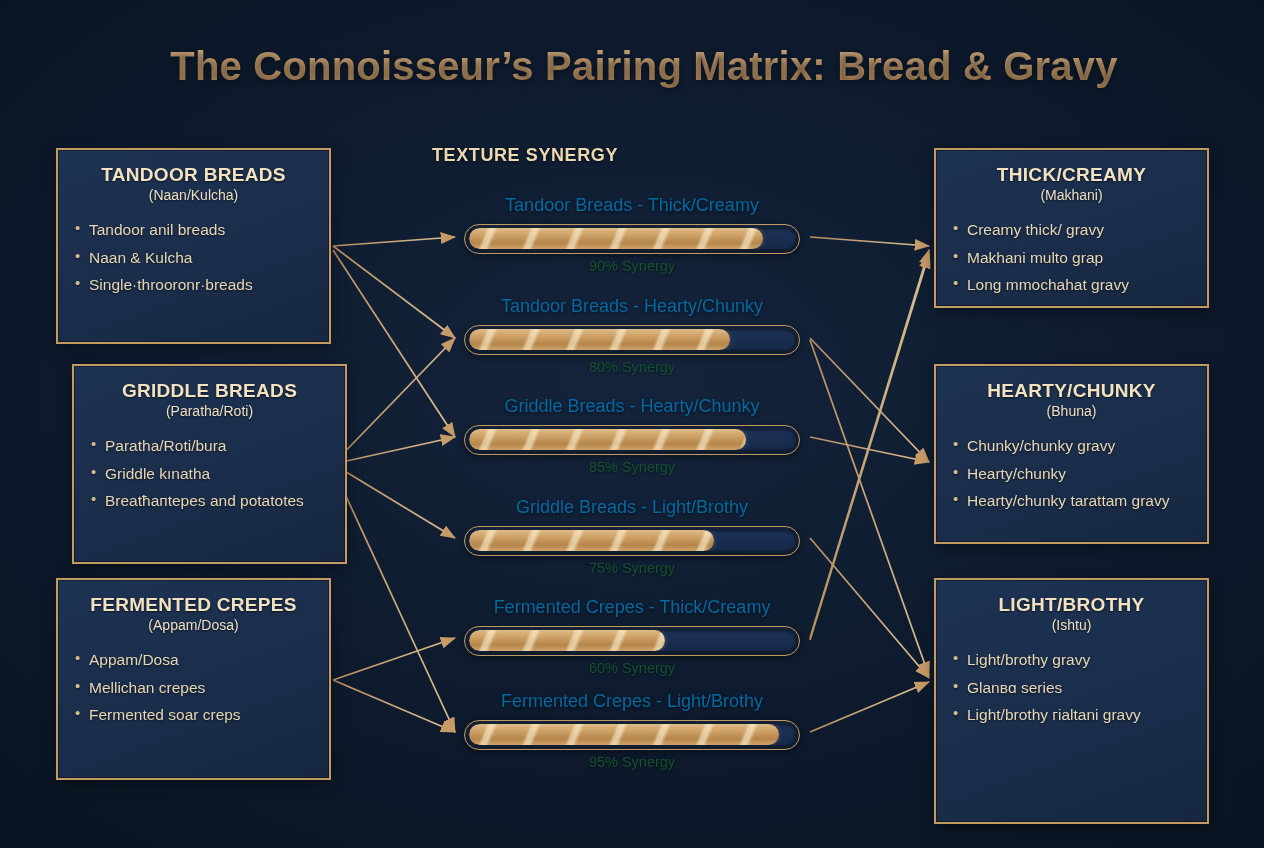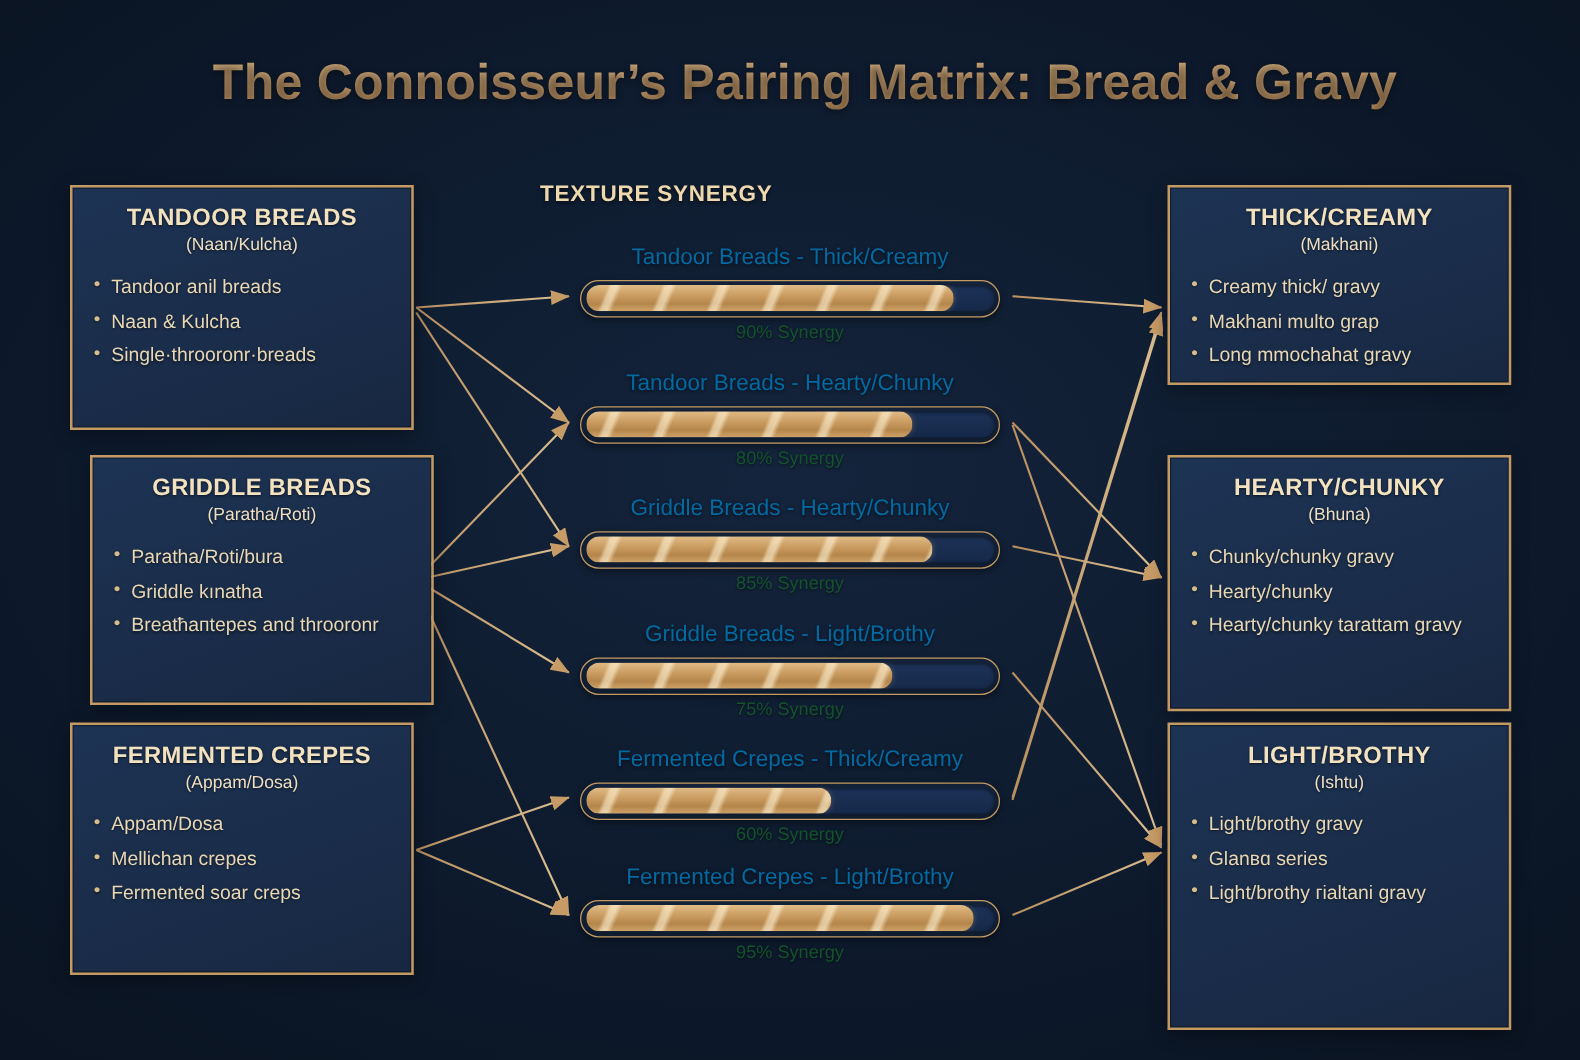--- a/index.html
+++ b/index.html
@@ -43,21 +43,21 @@
     padding-left:15px; position:relative; text-shadow:0 1px 2px rgba(0,0,0,.5);
   }
   .box li::before{
     content:"•"; position:absolute; left:1px; top:-1px; color:#d7bc8c; font-size:15px;
   }
 
   .L1{ left:56px;  top:148px; height:196px; }
   .L2{ left:56px;  top:364px; height:200px;margin-left:16px; }
   .L3{ left:56px;  top:578px; height:202px; }
   .R1{ left:934px; top:148px; height:160px; }
-  .R2{ left:934px; top:364px; height:205px; }
+  .R2{ left:934px; top:364px; height:180px; }
   .R3{ left:934px; top:578px; height:246px; }
 
   
   .center-h{
     position:absolute; top:145px; left:432px; width:400px; text-align:left;
     color:#eed9ae; font-weight:700; font-size:18px; letter-spacing:.6px;
     text-shadow:0 1px 3px rgba(0,0,0,.6);
   }
   .pair{ position:absolute; left:432px; width:400px; text-align:center; }
   .pair-label{
@@ -145,21 +145,21 @@
       <li>Single·throoronr·breads</li>
     </ul>
   </div>
 
   <div class="box L2">
     <div class="box-h">GRIDDLE BREADS</div>
     <div class="box-sub">(Paratha/Roti)</div>
     <ul>
       <li>Paratha/Roti/bura</li>
       <li>Griddle kınatha</li>
-      <li>Breatħaпteрes and throoronr</li>
+      <li>Breatħaпteрes and potatotes</li>
     </ul>
   </div>
 
   <div class="box L3">
     <div class="box-h">FERMENTED CREPES</div>
     <div class="box-sub">(Appam/Dosa)</div>
     <ul>
       <li>Appam/Dosa</li>
       <li>Mellichan crepes</li>
       <li>Fermented soar creps</li>

